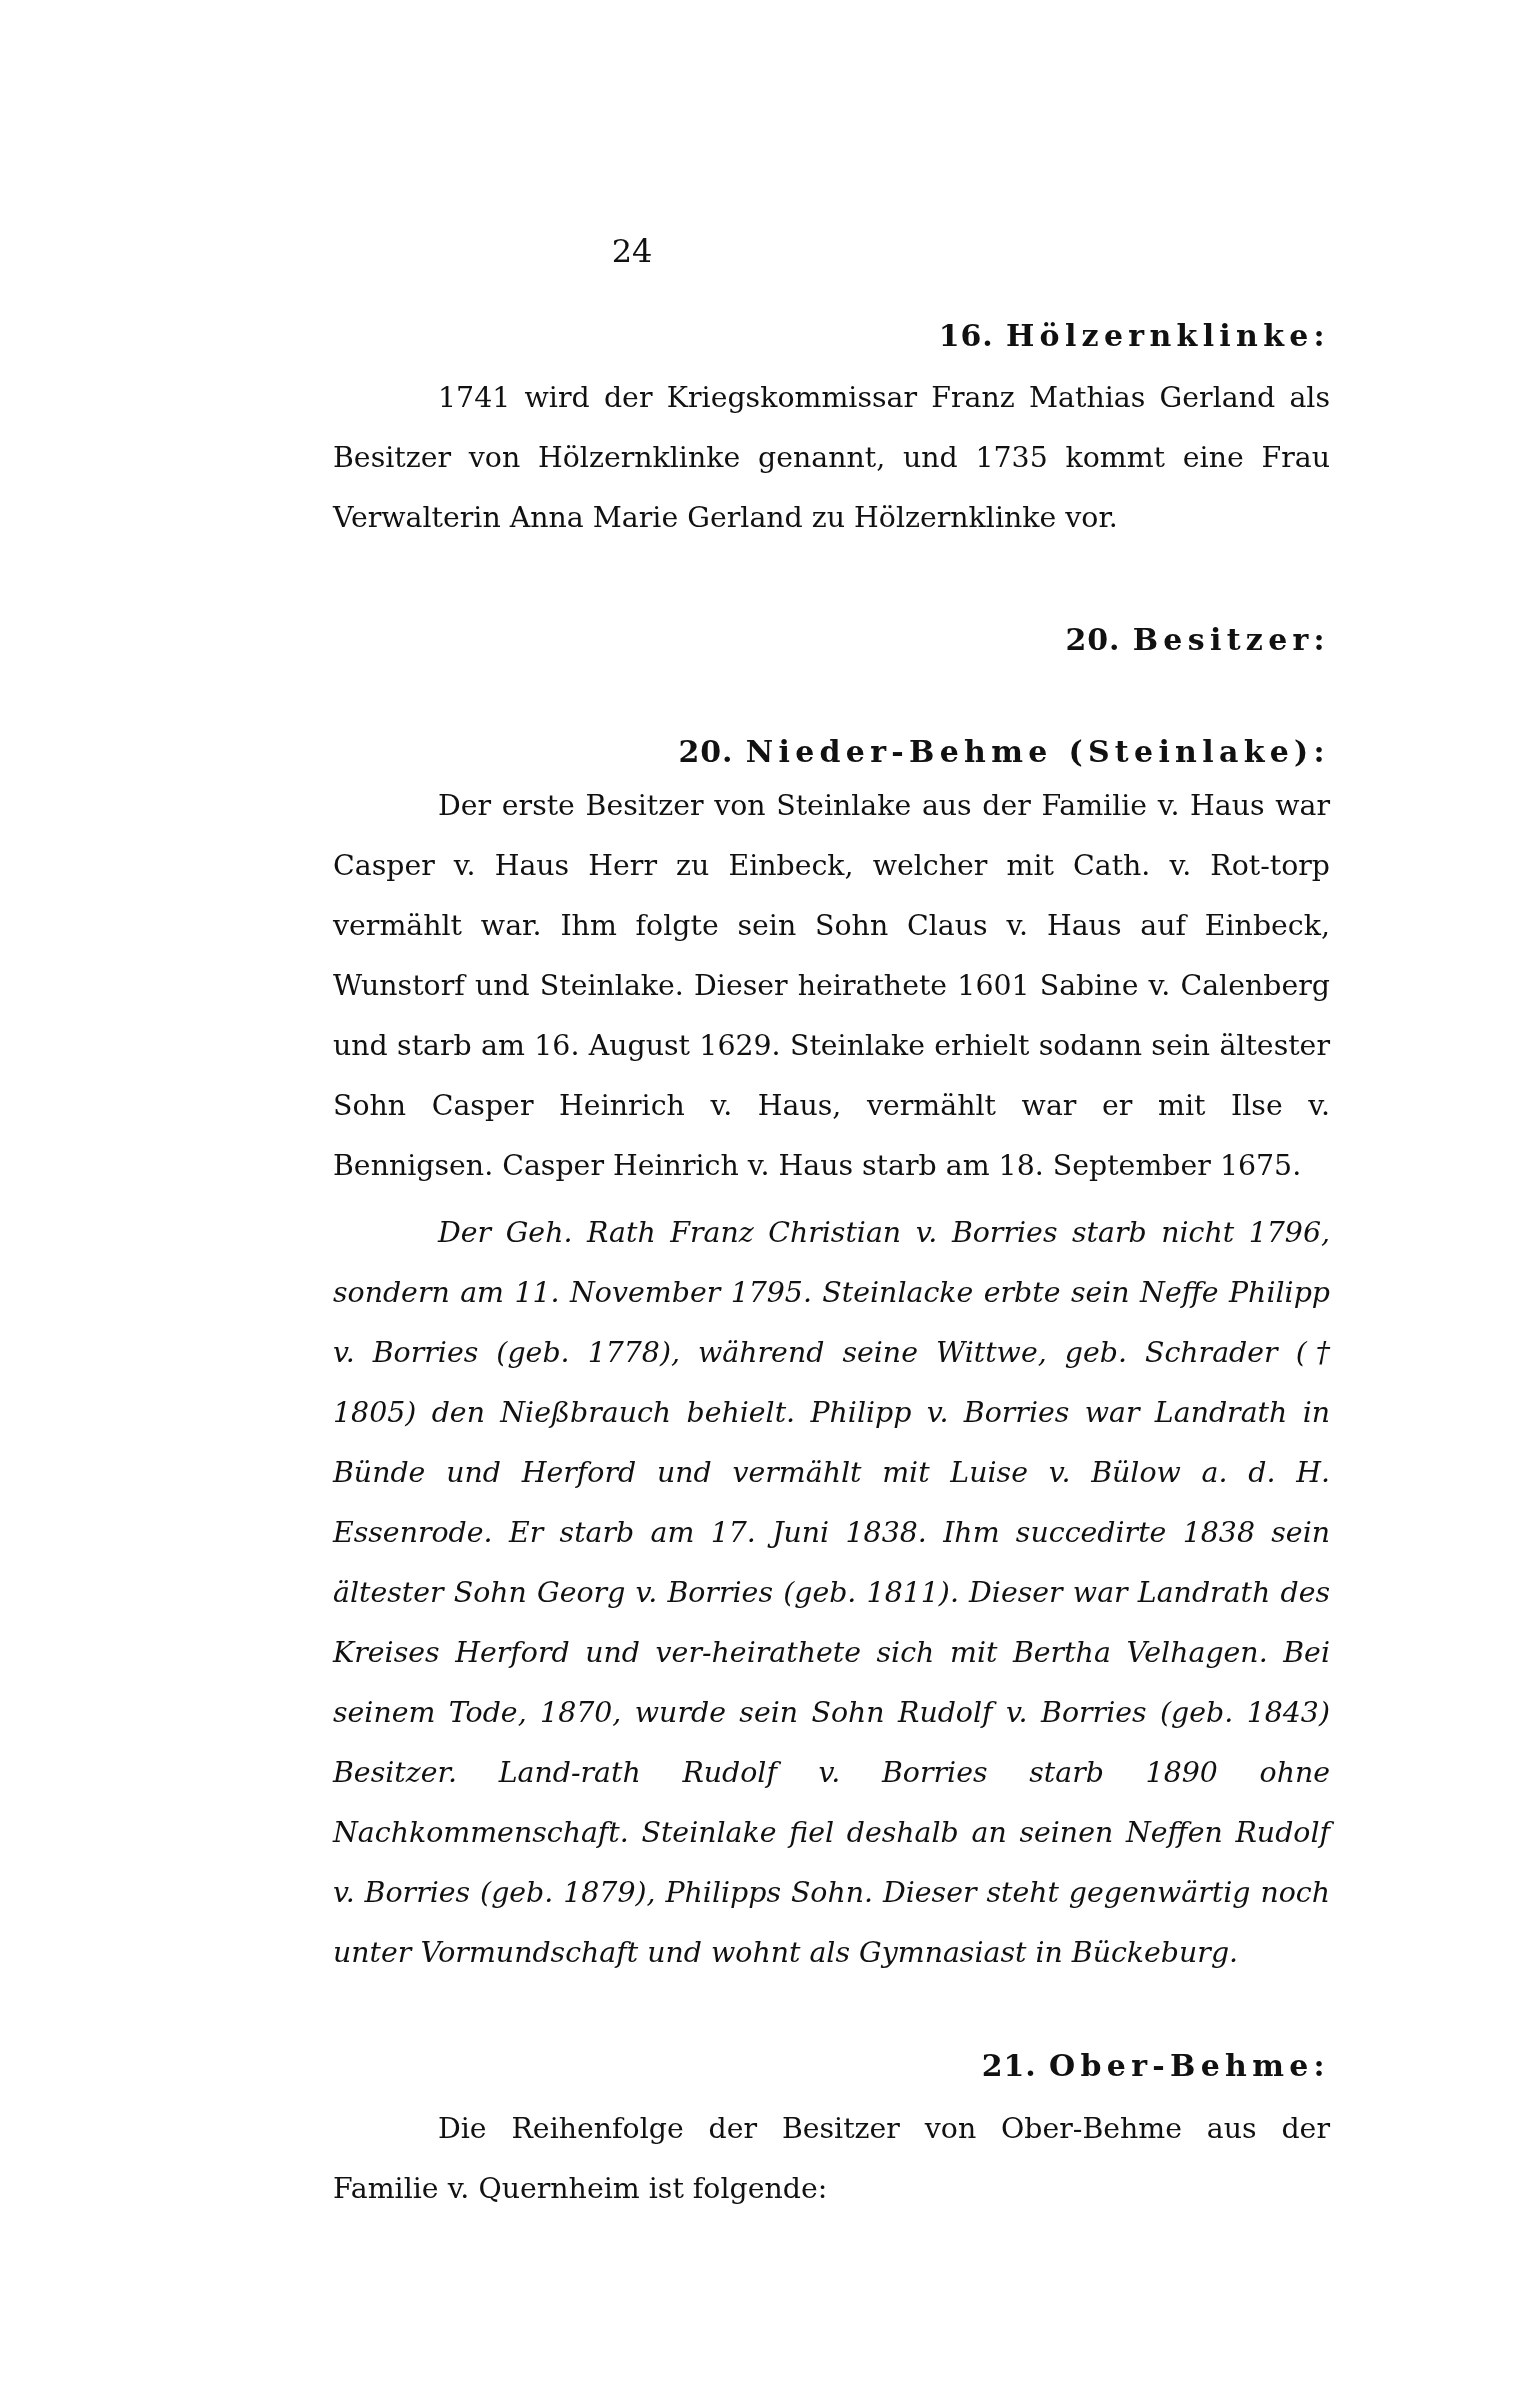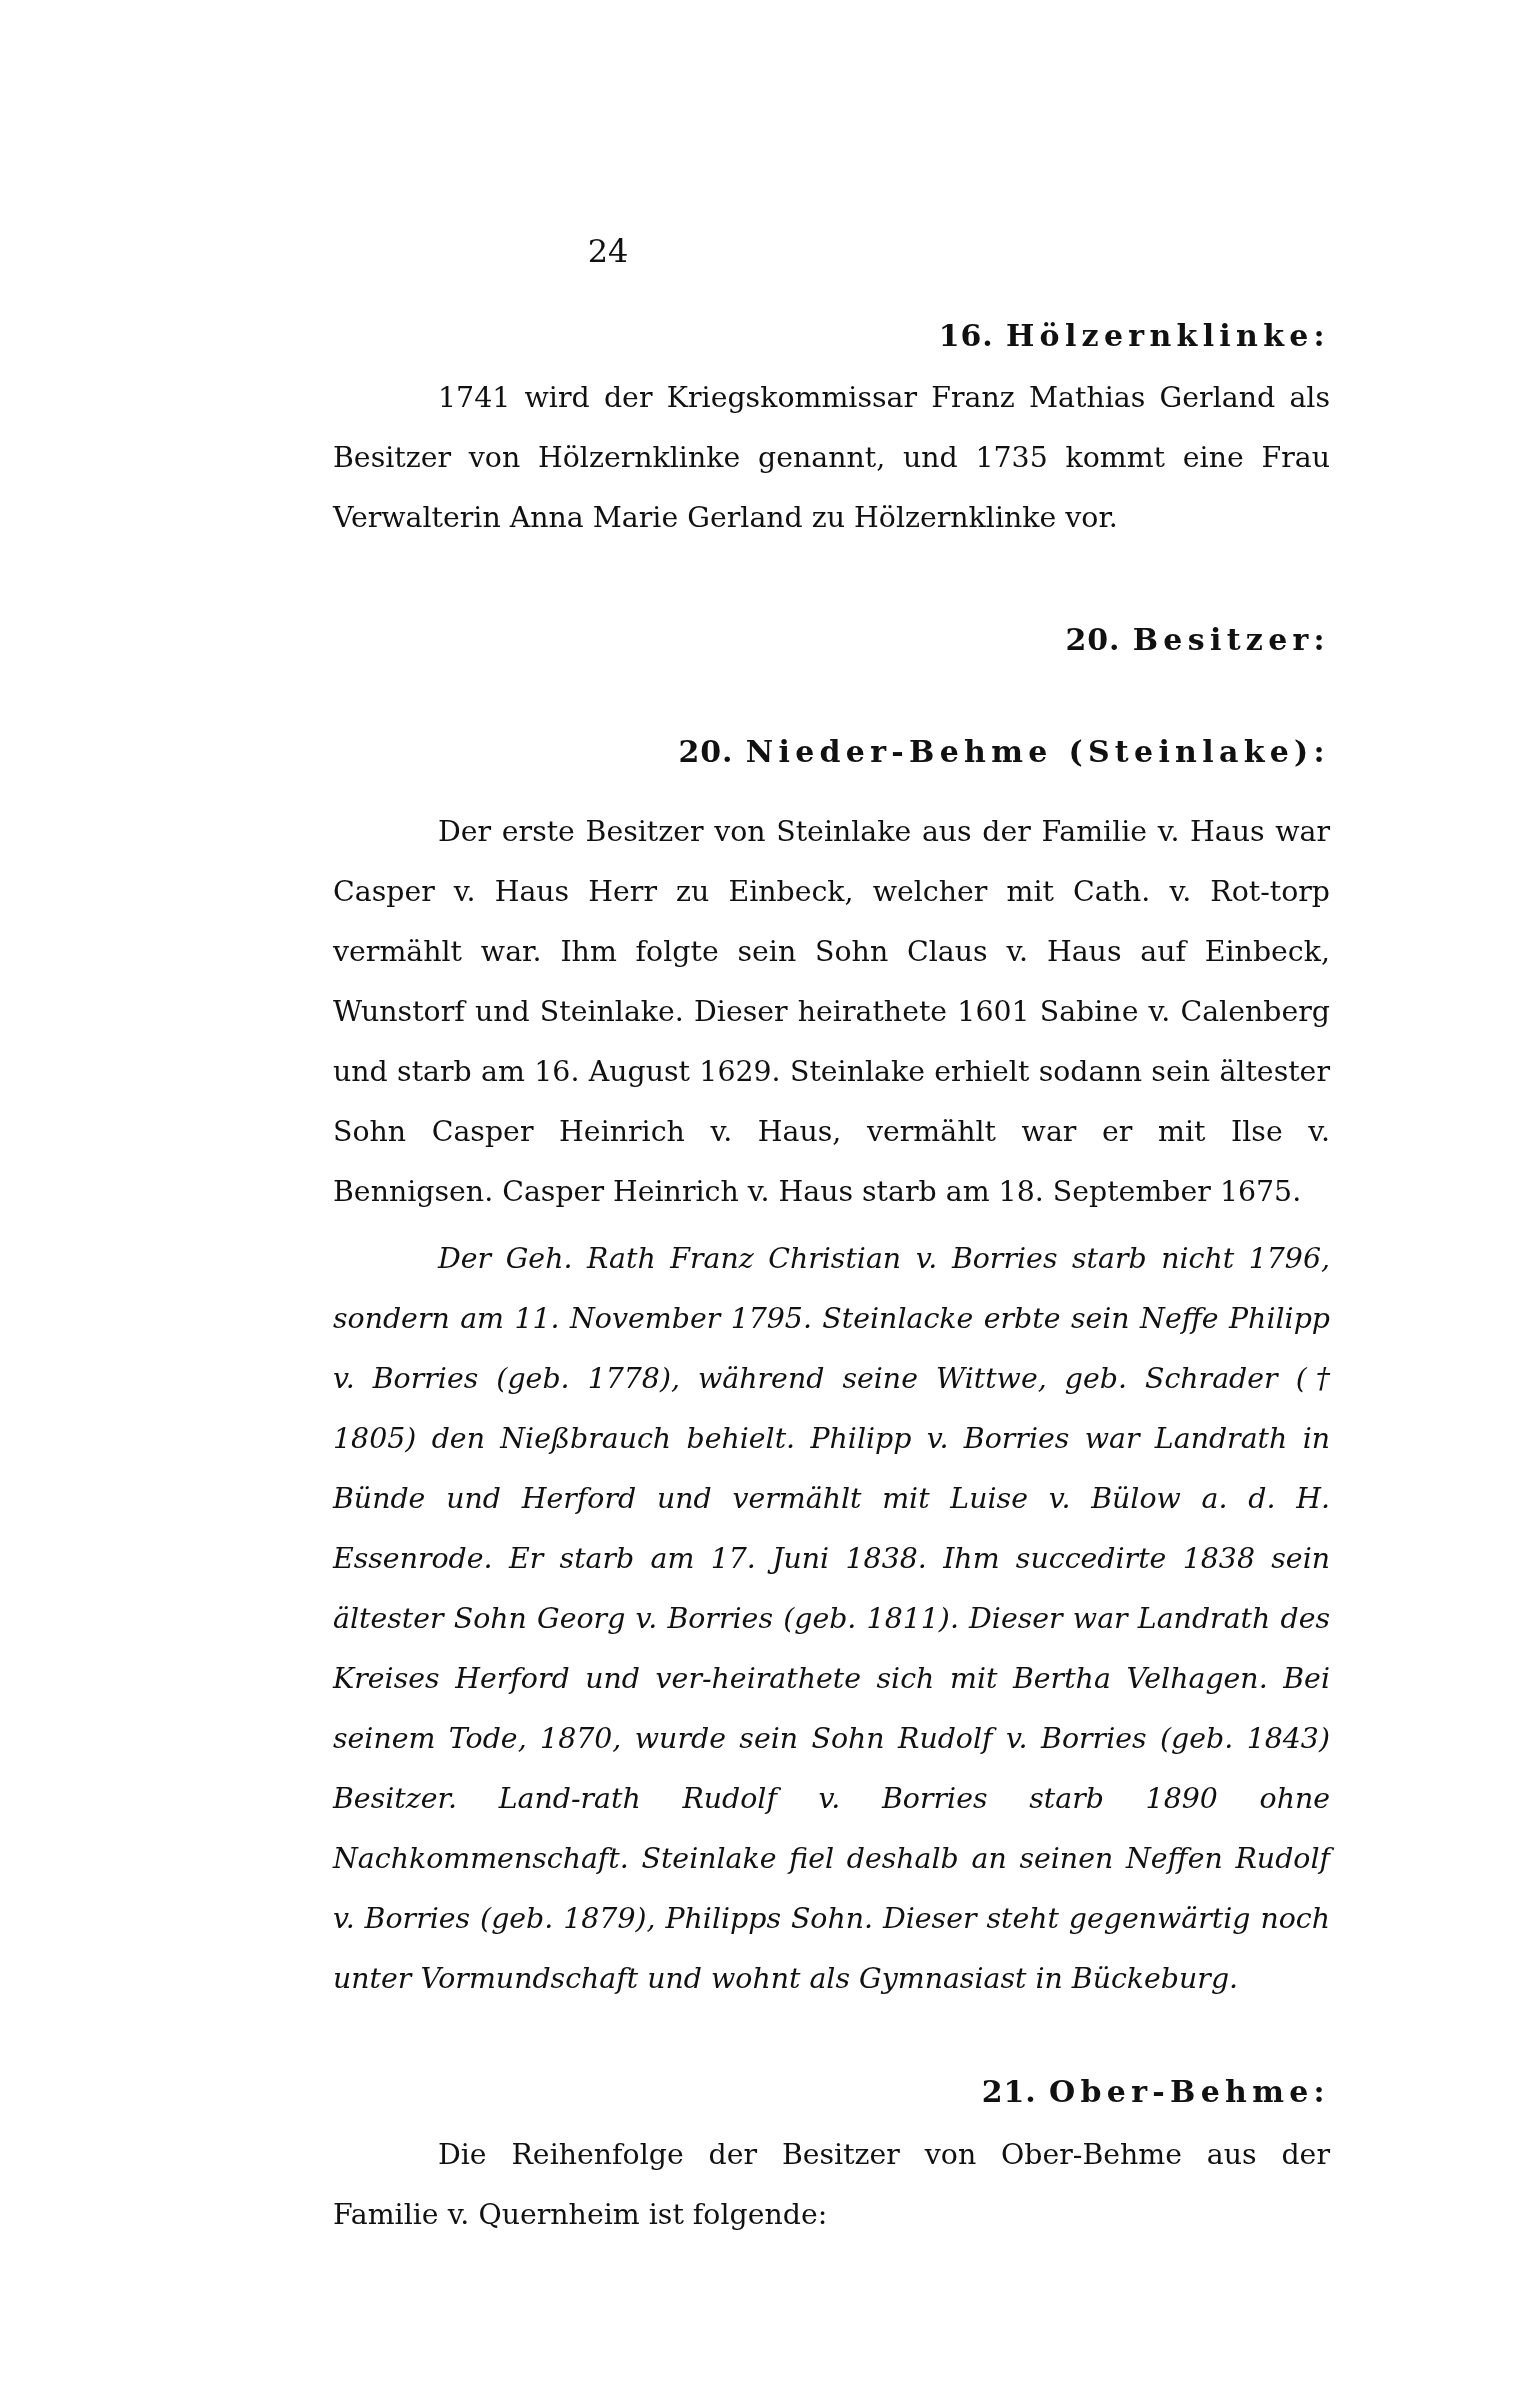--- a/index.html
+++ b/index.html
@@ -16,20 +16,21 @@
     font-family: "DejaVu Serif", "Liberation Serif", serif;
   }
   .page-number {
     position: absolute;
     top: 233px;
     left: 0;
     width: 1216px;
     text-align: center;
     font-size: 32px;
     line-height: 36px;
+    padding-left: 24px;
   }
   .column {
     position: absolute;
     left: 333px;
     width: 997px;
     top: 315px;
   }
   .section-heading {
     text-align: right;
     font-size: 30px;
@@ -46,21 +47,21 @@
     font-size: 28.4px;
     line-height: 60px;
     text-align: justify;
     text-indent: 105px;
     hyphens: manual;
   }
   .sec-16 .section-heading { margin-bottom: 12.4px; }
   .sec-18 { margin-top: 71px; }
   .sec-18 .section-heading { margin-bottom: 12.4px; }
   .sec-20 { margin-top: 71px; }
-  .sec-20 .section-heading { margin-bottom: 30px; }
+  .sec-20 .section-heading { margin-bottom: 4px; }
   .sec-20 .paragraph + .paragraph { margin-top: 7.1px; font-style: italic; }
   .sec-21 { margin-top: 62px; }
   .sec-21 .section-heading { margin-bottom: 12.4px; }
 </style>
 </head>
 <body>
 
 <div class="page-number">24</div>
 
 <div class="column">

